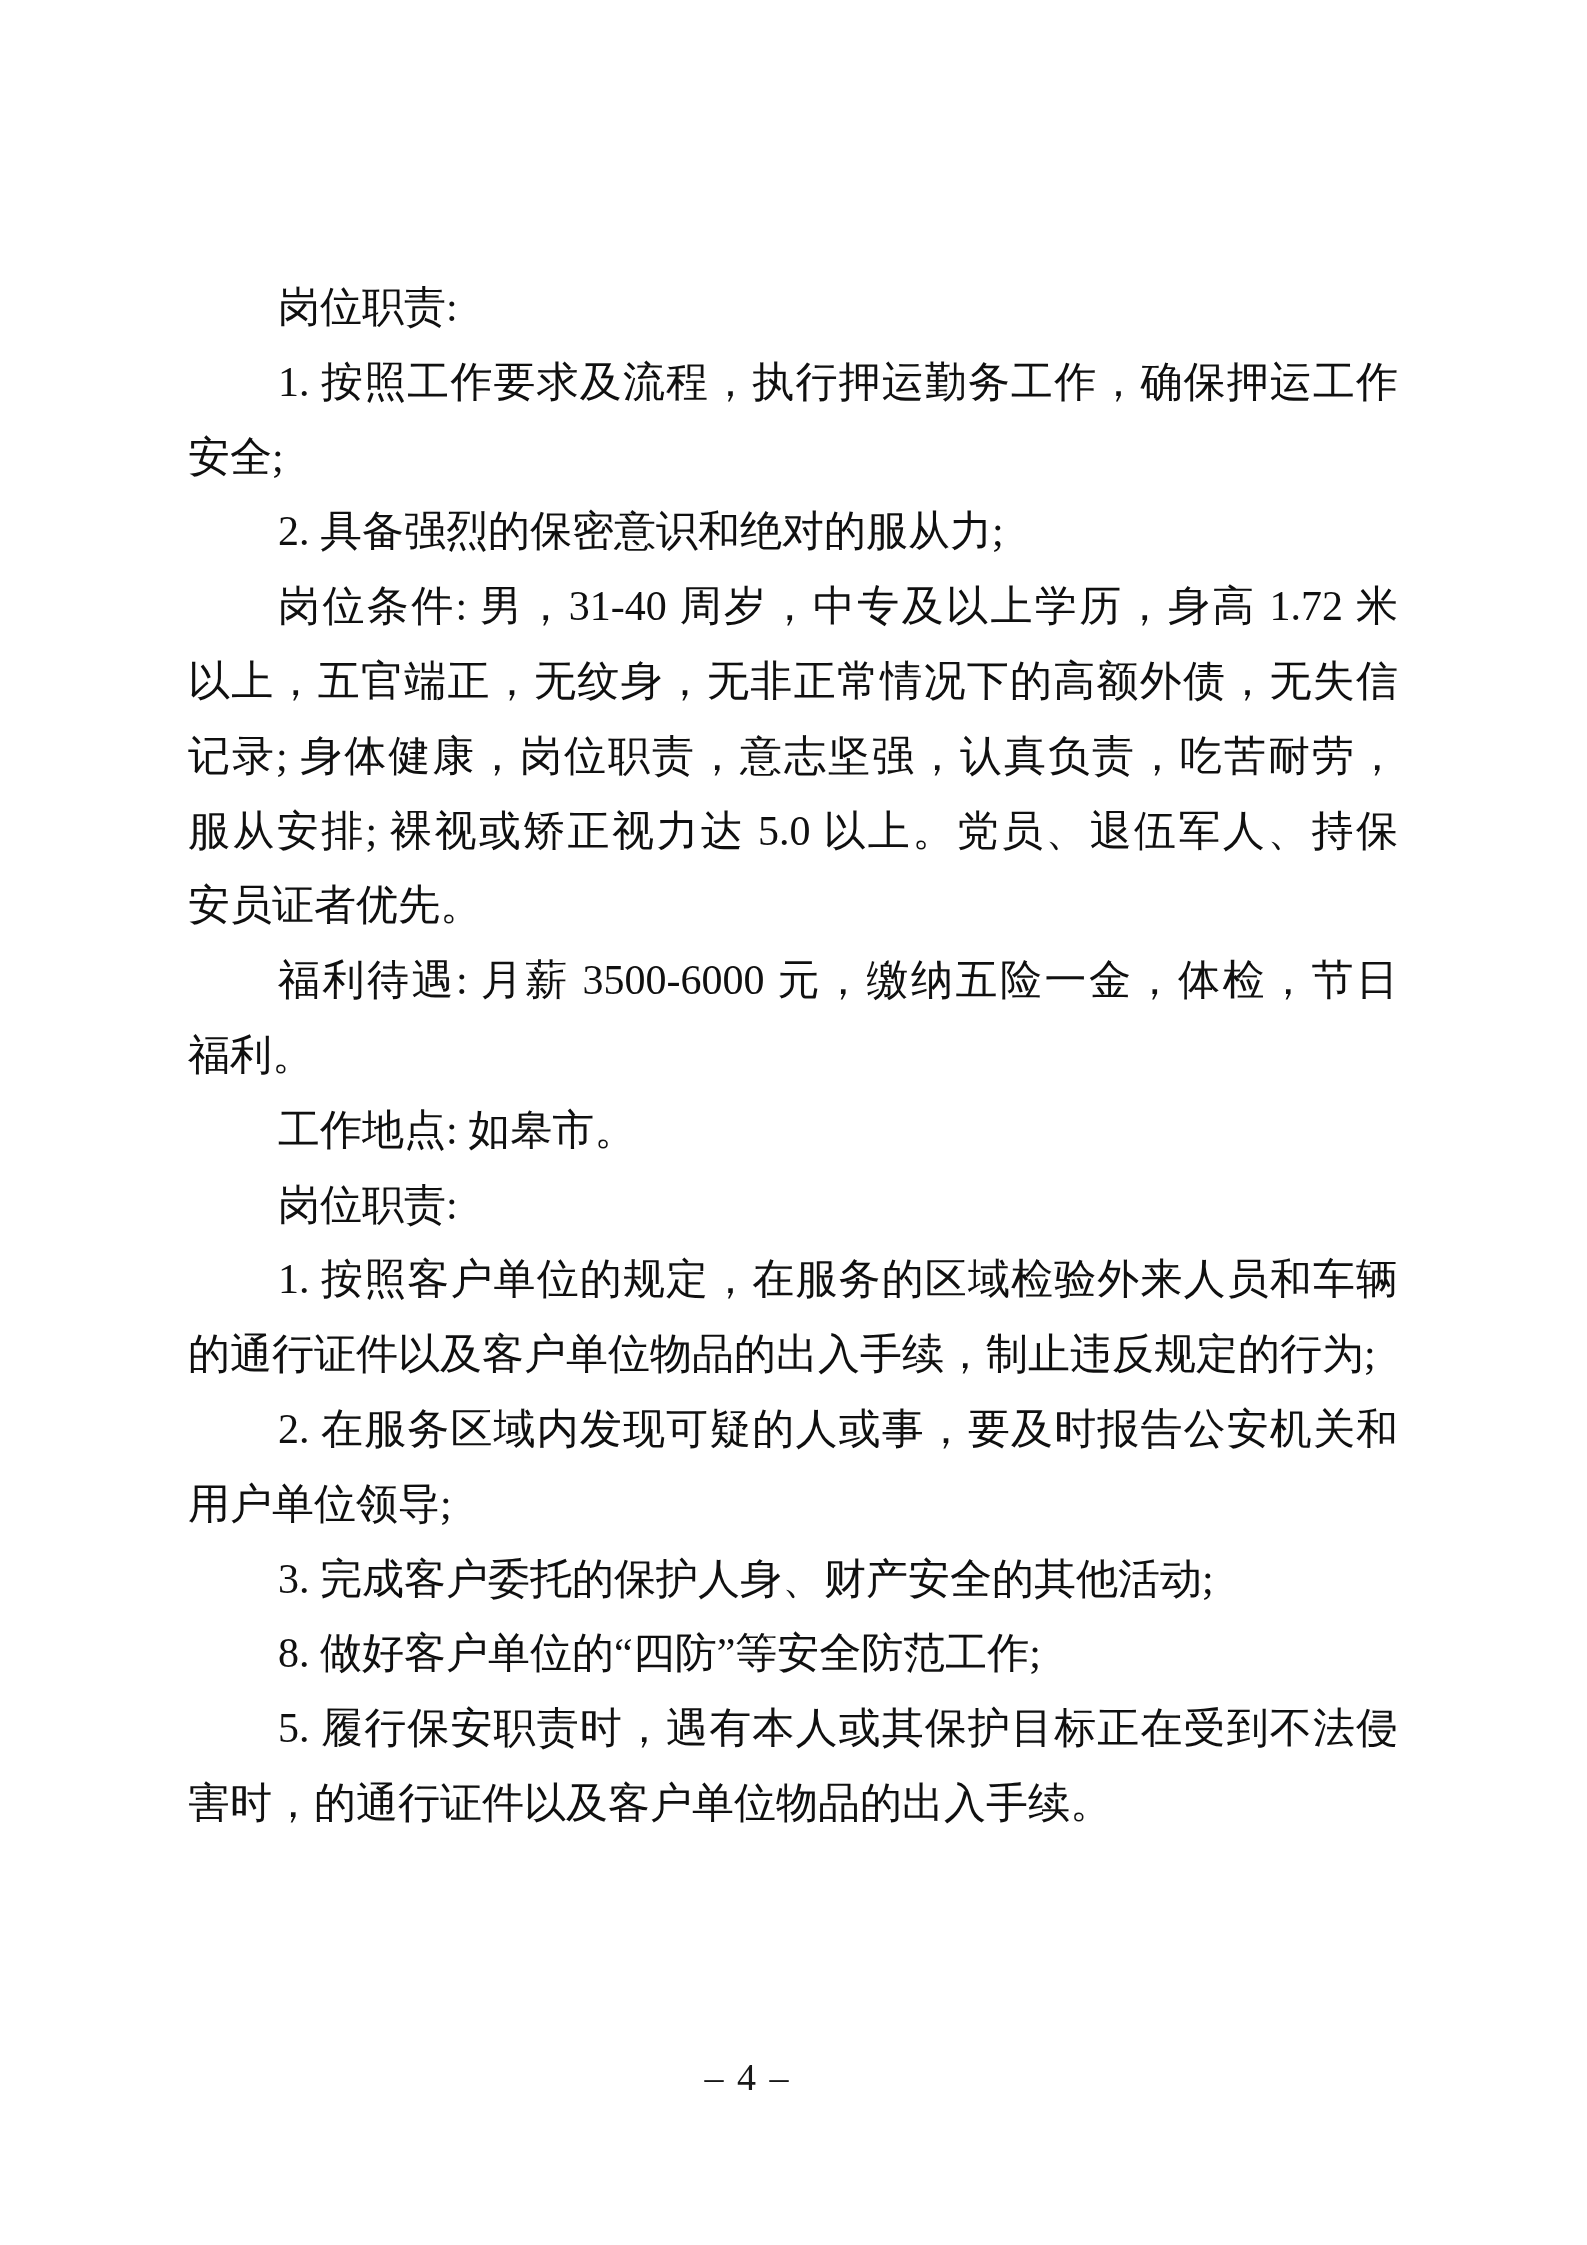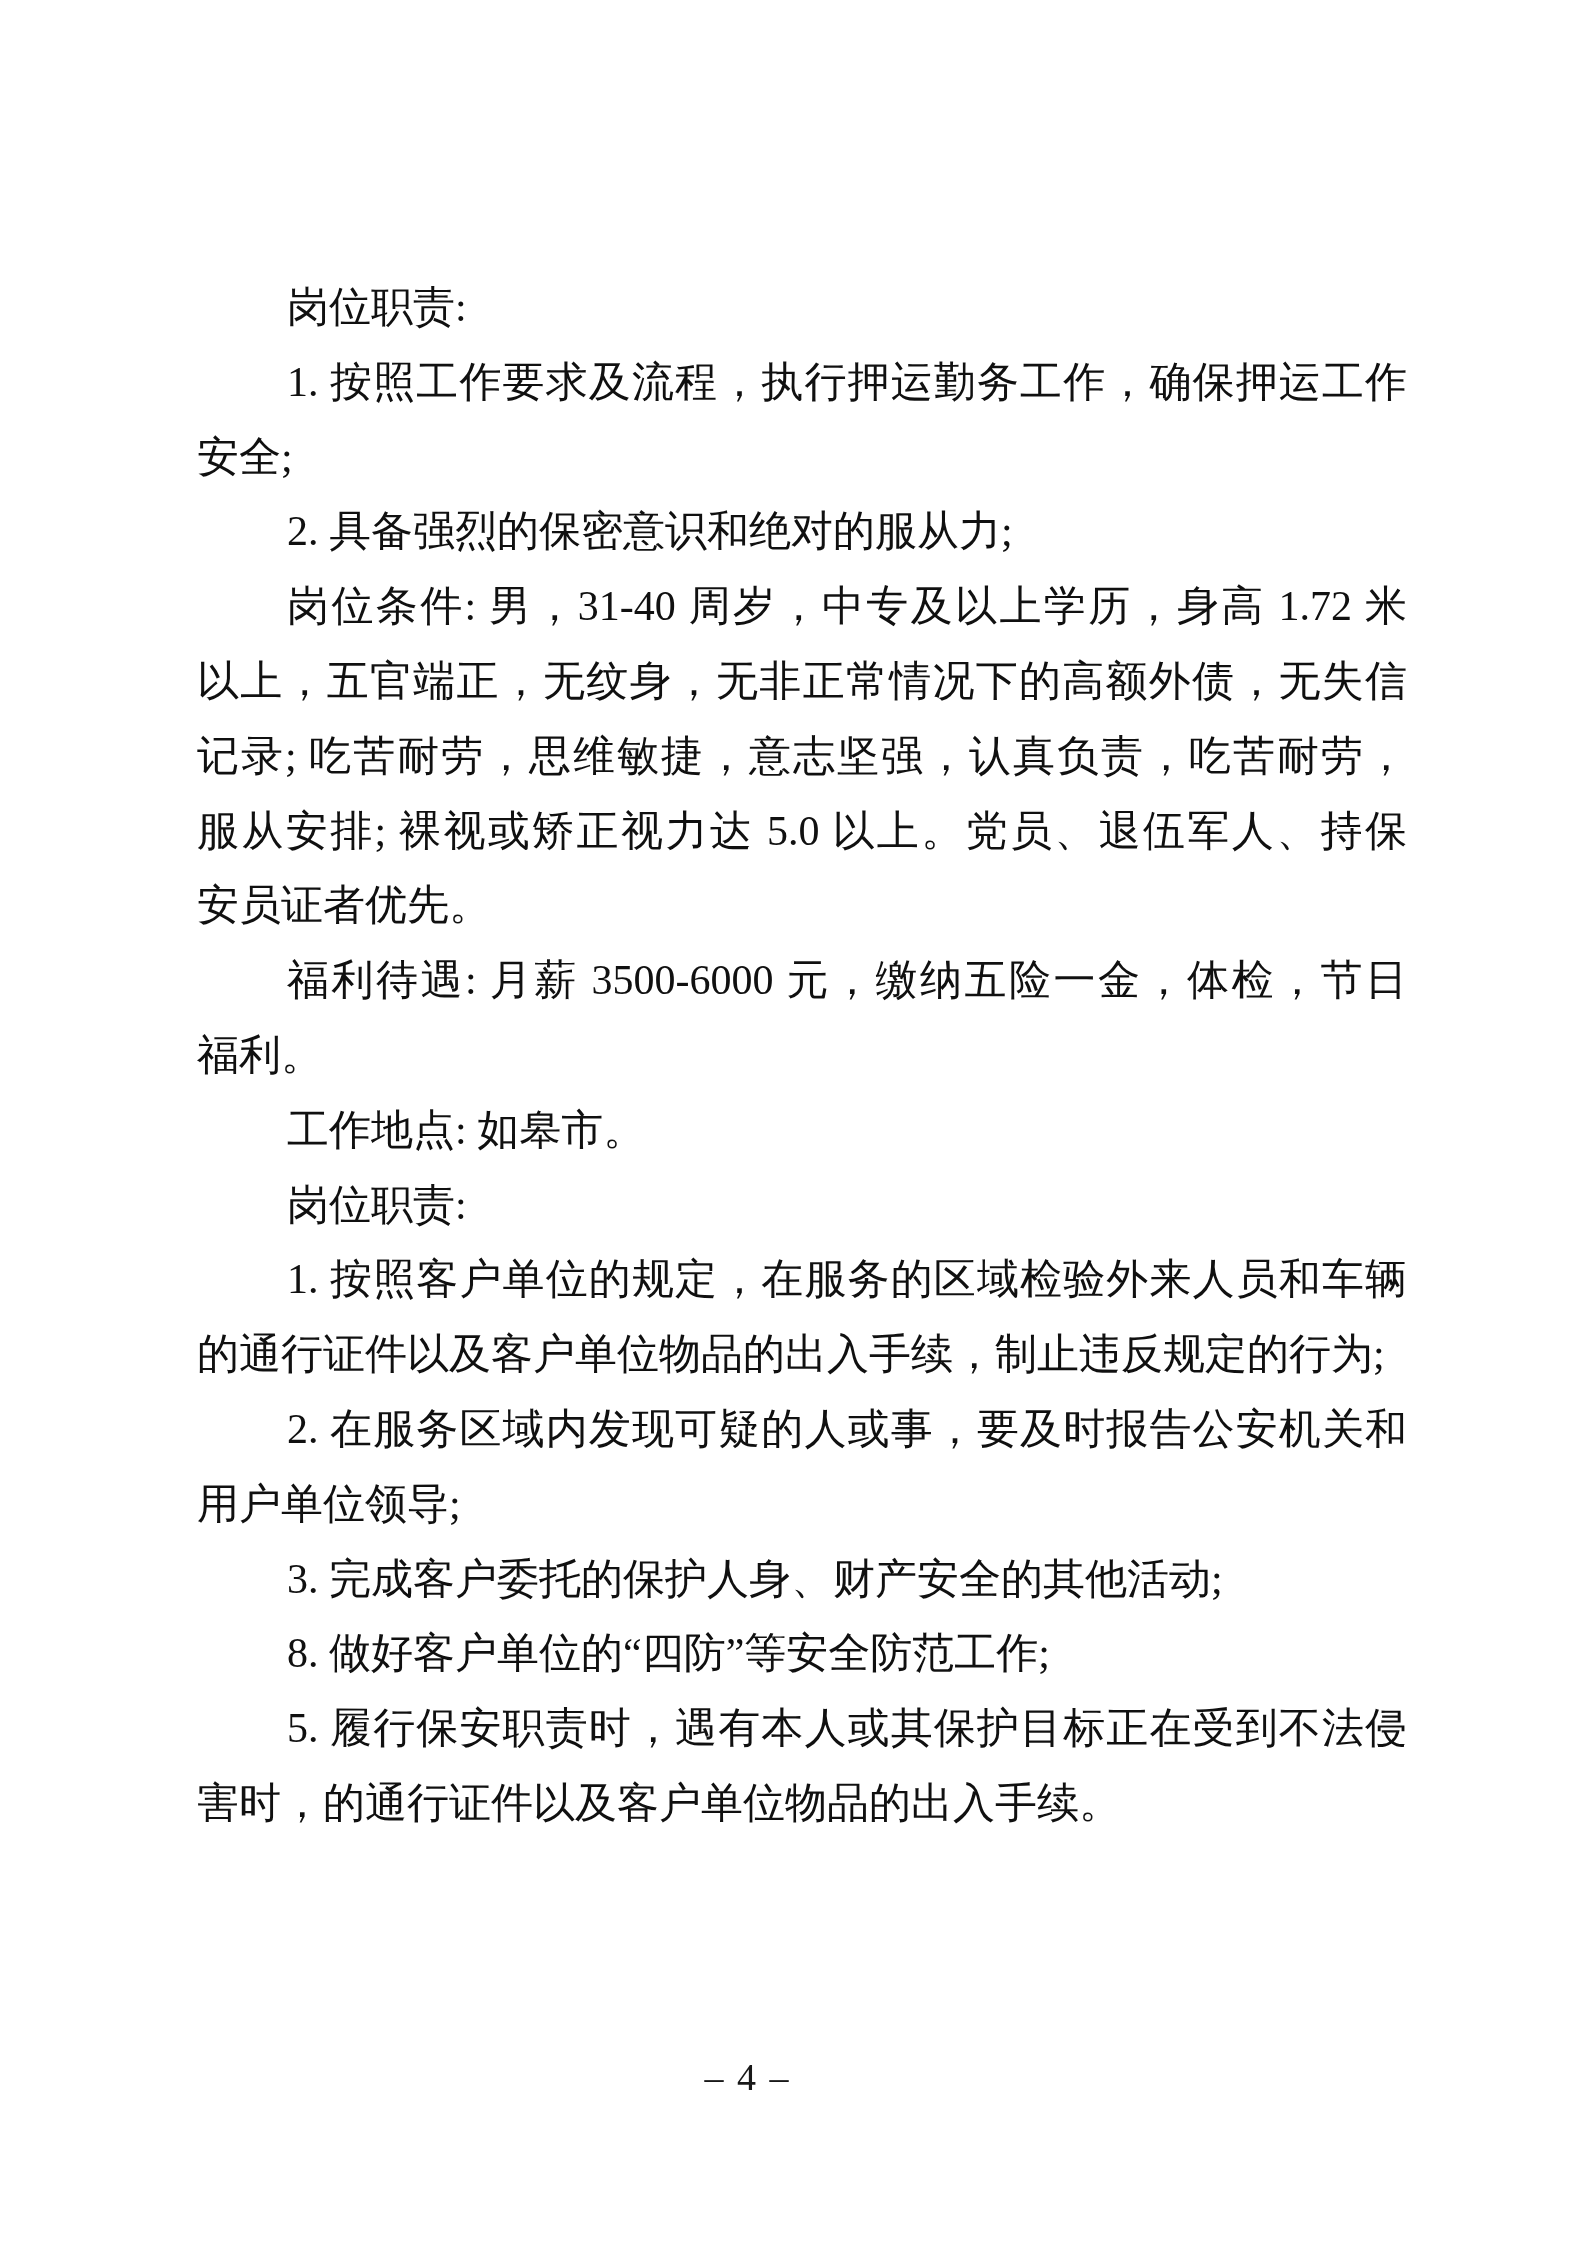--- a/index.html
+++ b/index.html
@@ -7,21 +7,21 @@
     position: relative;
     width: 1587px;
     height: 2245px;
     background: #ffffff;
     overflow: hidden;
     font-family: "Liberation Serif", "DejaVu Serif", serif;
     color: #101010;
   }
   .text-block {
     position: absolute;
-    left: 197px;
+    left: 188px;
     top: 270px;
     width: 1210px;
     font-size: 42px;
   }
   .line {
     height: 74.8px;
     line-height: 74.8px;
     white-space: normal;
   }
   .indent { padding-left: 90px; }
@@ -50,21 +50,21 @@
 <body>
 
 <div class="page">
   <div class="text-block" id="text-block">
       <div class="line indent">岗位职责:</div>
       <div class="line indent justify">1. 按照工作要求及流程，执行押运勤务工作，确保押运工作</div>
       <div class="line">安全;</div>
       <div class="line indent">2. 具备强烈的保密意识和绝对的服从力;</div>
       <div class="line indent justify">岗位条件: 男，31-40 周岁，中专及以上学历，身高 1.72 米</div>
       <div class="line justify">以上，五官端正，无纹身，无非正常情况下的高额外债，无失信</div>
-      <div class="line justify">记录; 吃苦耐劳，思维敏捷，意志坚强，认真负责，吃苦耐劳，</div>
+      <div class="line justify">记录; 身体健康，岗位职责，意志坚强，认真负责，吃苦耐劳，</div>
       <div class="line justify">服从安排; 裸视或矫正视力达 5.0 以上。党员、退伍军人、持保</div>
       <div class="line">安员证者优先。</div>
       <div class="line indent justify">福利待遇: 月薪 3500-6000 元，缴纳五险一金，体检，节日</div>
       <div class="line">福利。</div>
       <div class="line indent">工作地点: 如皋市。</div>
       <div class="line indent">岗位职责:</div>
       <div class="line indent justify">1. 按照客户单位的规定，在服务的区域检验外来人员和车辆</div>
       <div class="line">的通行证件以及客户单位物品的出入手续，制止违反规定的行为;</div>
       <div class="line indent justify">2. 在服务区域内发现可疑的人或事，要及时报告公安机关和</div>
       <div class="line">用户单位领导;</div>

